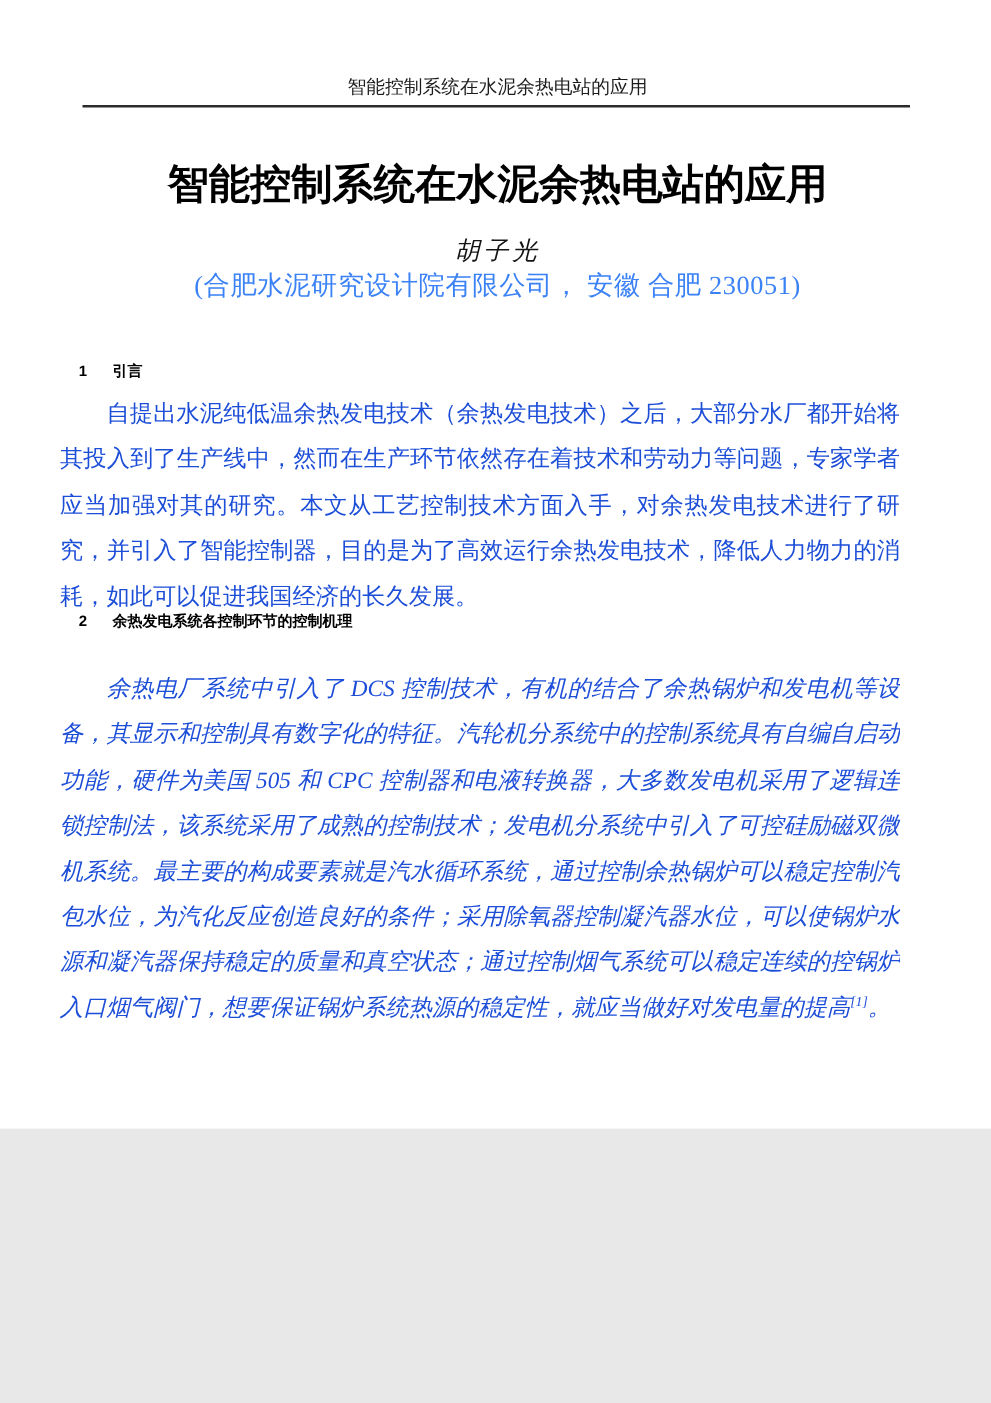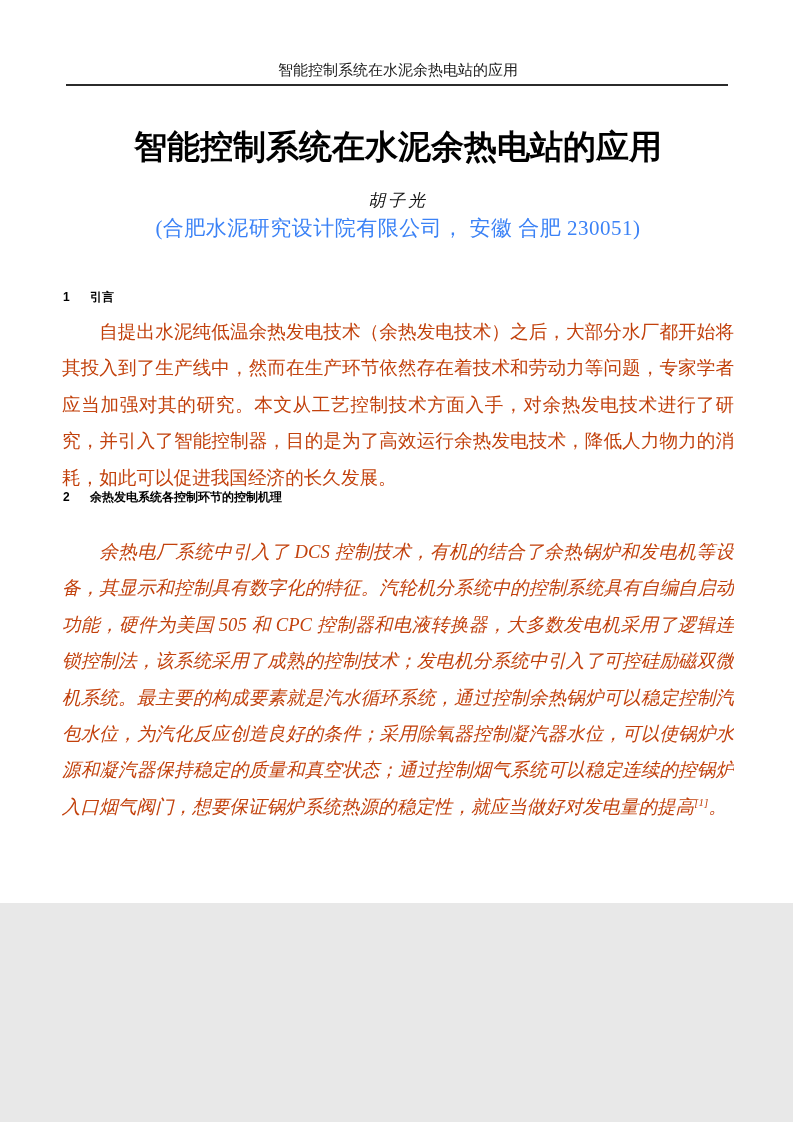--- a/index.html
+++ b/index.html
@@ -28,21 +28,21 @@
     font-family:"Liberation Sans", sans-serif;
     font-weight:bold;
     font-size:33px;line-height:42px;
     letter-spacing:0px;
     color:#000;
   }
   .author{
     top:190px;left:62px;width:672px;
     text-align:center;
     font-style:italic;
-    font-size:17px;line-height:22px;
+    font-size:20px;line-height:22px;
     letter-spacing:3px;
     color:#141414;
   }
   .affiliation{
     top:214px;left:62px;width:672px;
     text-align:center;
     font-size:21px;line-height:28px;
     letter-spacing:0.5px;
     color:#3b82f6;
   }
@@ -50,26 +50,26 @@
     left:63px;width:672px;
     font-family:"Liberation Sans", sans-serif;
     font-weight:bold;
     font-size:12px;line-height:22px;
     color:#000;
     white-space:nowrap;
   }
   .sec-head .sec-num{display:inline-block;min-width:14px;}
   .sec-head .sec-title{display:inline-block;margin-left:13px;}
   .body-para{
-    left:62px;width:672px;
+    left:48px;width:672px;
     font-size:18.6px;
     line-height:36.4px;
     text-align:justify;
     text-indent:2em;
-    color:#c2410c;
+    color:#1d4ed8;
   }
   .body-para sup{
     font-size:11px;
     line-height:0;
     vertical-align:super;
     letter-spacing:0;
   }
   .sec1-head{top:286px;}
   .sec1-para{top:314px;max-height:183px;overflow:hidden;}
   .sec2-head{top:486px;}

